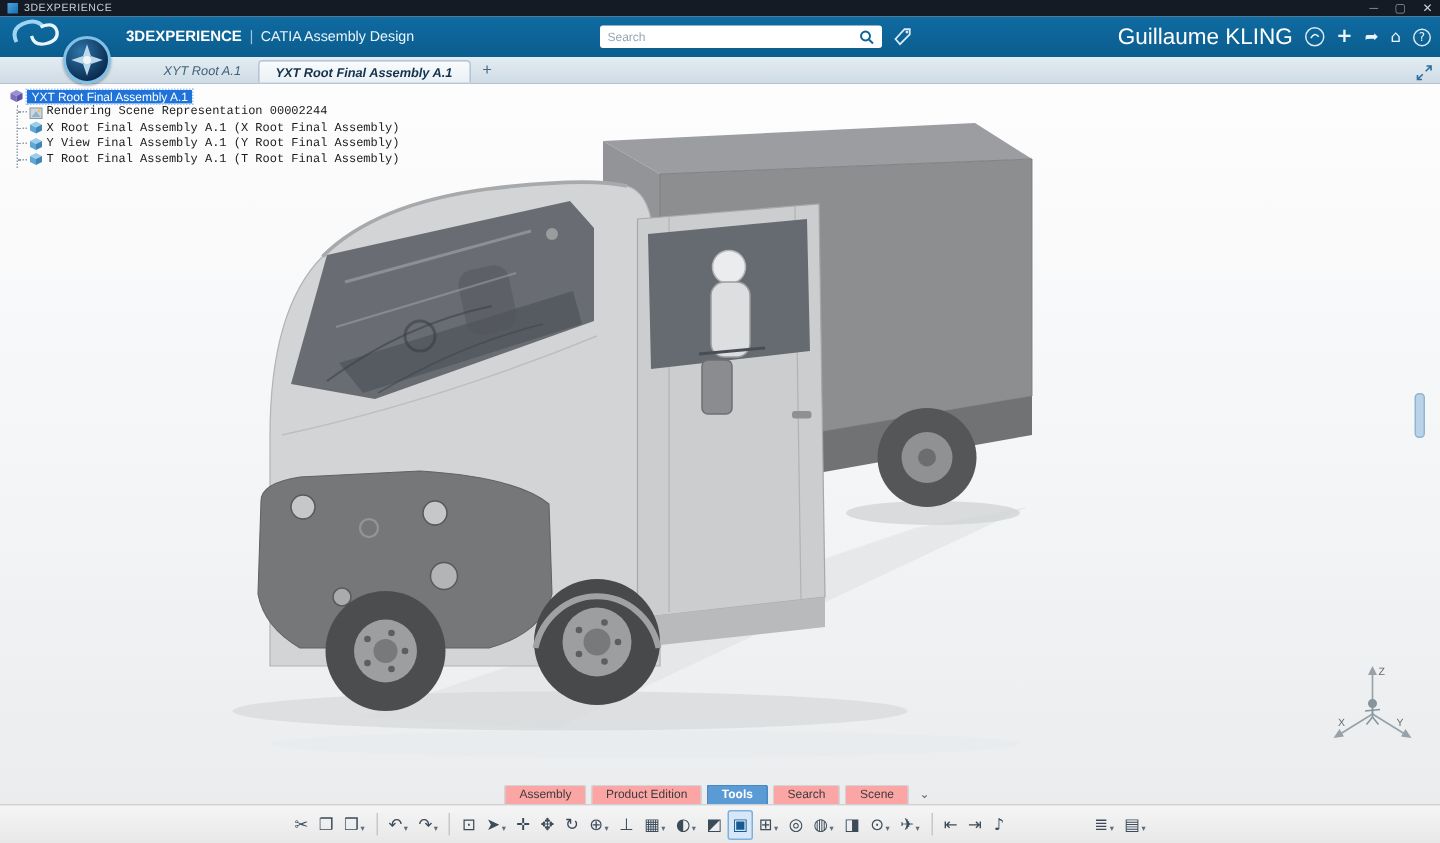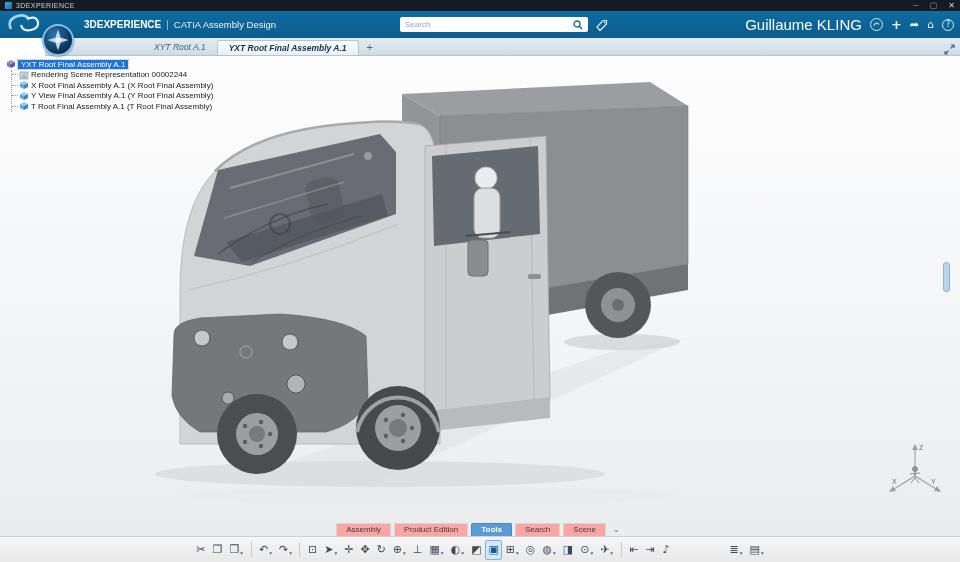--- a/index.html
+++ b/index.html
@@ -31,38 +31,38 @@
   .userarea { position:absolute; right:6px; top:0; height:27px; display:flex; align-items:center; gap:8px; color:#fff; }
   .username { font-size:15px; }
   .hicon { font-family:"DejaVu Sans",sans-serif; font-size:11px; line-height:1; color:#eaf4fa; cursor:default; }
   .hicon.add { font-size:13px; font-weight:bold; }
   .hicon.help { width:12px; height:12px; border:1px solid #d7e8f3; border-radius:50%; font-size:8px;
                 display:flex; align-items:center; justify-content:center; }
   .badge { width:13px; height:13px; border:1.2px solid #d7e8f3; border-radius:50%; display:flex; align-items:center; justify-content:center; }
 
   
   .tabbar { position:relative; height:18px; background:linear-gradient(#e4ecf2,#cfdce5); border-bottom:1px solid #b7c5d0;
-            display:flex; align-items:stretch; padding-left:98px;margin-left:45px; }
+            display:flex; align-items:stretch; padding-left:98px; }
   .doc-tab { display:flex; align-items:center; padding:0 11px; font-size:8.5px; font-style:italic; color:#3f607a; cursor:default; }
   .doc-tab.active { font-weight:bold; color:#14324c; background:linear-gradient(#f8fbfd,#e9f0f5);
                     border:1px solid #b6c5d1; border-bottom:0; border-radius:3px 3px 0 0; margin-top:2px; }
   .tab-add { display:flex; align-items:center; padding:0 8px; font-size:11px; color:#4a6a82; cursor:default; }
   .expand-btn { position:absolute; right:5px; top:3px; cursor:default; }
 
   
   .viewport { position:absolute; top:56px; left:0; right:0; bottom:26px;
               background:linear-gradient(180deg,#fdfdfe 0%,#f4f5f6 55%,#eaecee 100%); overflow:hidden; }
   .truck { position:absolute; left:130px; top:10px; width:580px; height:450px; }
 
   
   .tree { position:absolute; left:6px; top:3px; z-index:10; }
   .trow { display:flex; align-items:center; height:10.5px; font-size:8px; color:#1b1b1b; white-space:nowrap; cursor:default; }
   .trow svg { margin-right:2px; flex:0 0 auto; }
   .sel { background:#1f72d8; color:#fff; padding:0 3px; outline:1px dotted #9cc6f5; }
-  .tree-children { margin-left:5px; border-left:1px dotted #8fa0ac; }
+  .tree-children { margin-left:5px; border-left:1px dotted #8fa0ac;font-family:Liberation Mono, monospace; }
   .guide { display:inline-block; width:6px; border-top:1px dotted #8fa0ac; margin-right:1px; }
 
   
   .triad { position:absolute; right:12px; top:384px; }
   .triad text { font-size:7px; fill:#5e6c76; font-family:"Liberation Sans",sans-serif; }
   .side-handle { position:absolute; right:10px; top:206px; width:7px; height:30px; background:#bad3e7;
                  border:1px solid #92b6d1; border-radius:3px; }
 
   
   .cat-tabs { position:absolute; bottom:26px; left:0; width:100%; height:14px; display:flex;

